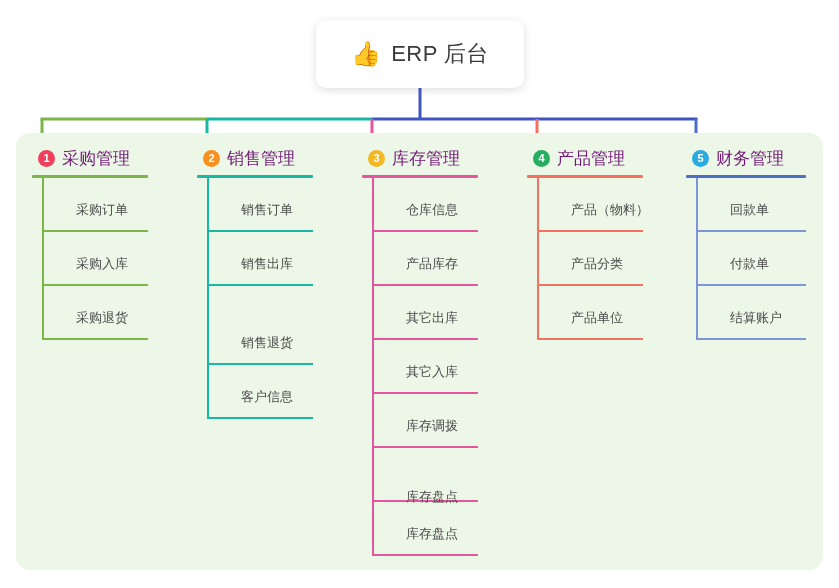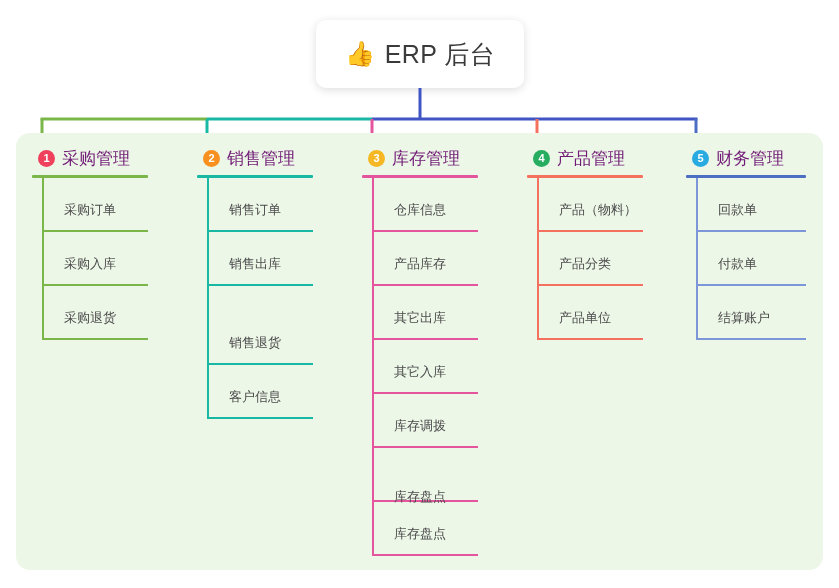--- a/index.html
+++ b/index.html
@@ -39,21 +39,21 @@
   .root-inner {
     display: flex;
     align-items: center;
     gap: 10px;
   }
   .root-emoji {
     font-size: 24px;
     line-height: 1;
   }
   .root-title {
-    font-size: 25px;
+    font-size: 22px;
     color: #3a3a3a;
     letter-spacing: 0.4px;
     white-space: nowrap;
   }
 
   
   #connectors {
     position: absolute;
     left: 0;
     top: 0;
@@ -116,21 +116,21 @@
     border-left-width: 2px;
   }
   .leaf {
     position: relative;
     height: 54px;
     box-sizing: border-box;
     border-bottom-style: solid;
     border-bottom-width: 2px;
     display: flex;
     align-items: center;
-    padding-left: 20px;
+    padding-left: 32px;
   }
   .leaf-label {
     font-size: 13px;
     color: #4b4b4b;
     white-space: nowrap;
     position: relative;
     top: 6px;
   }
 </style>
 </head>

